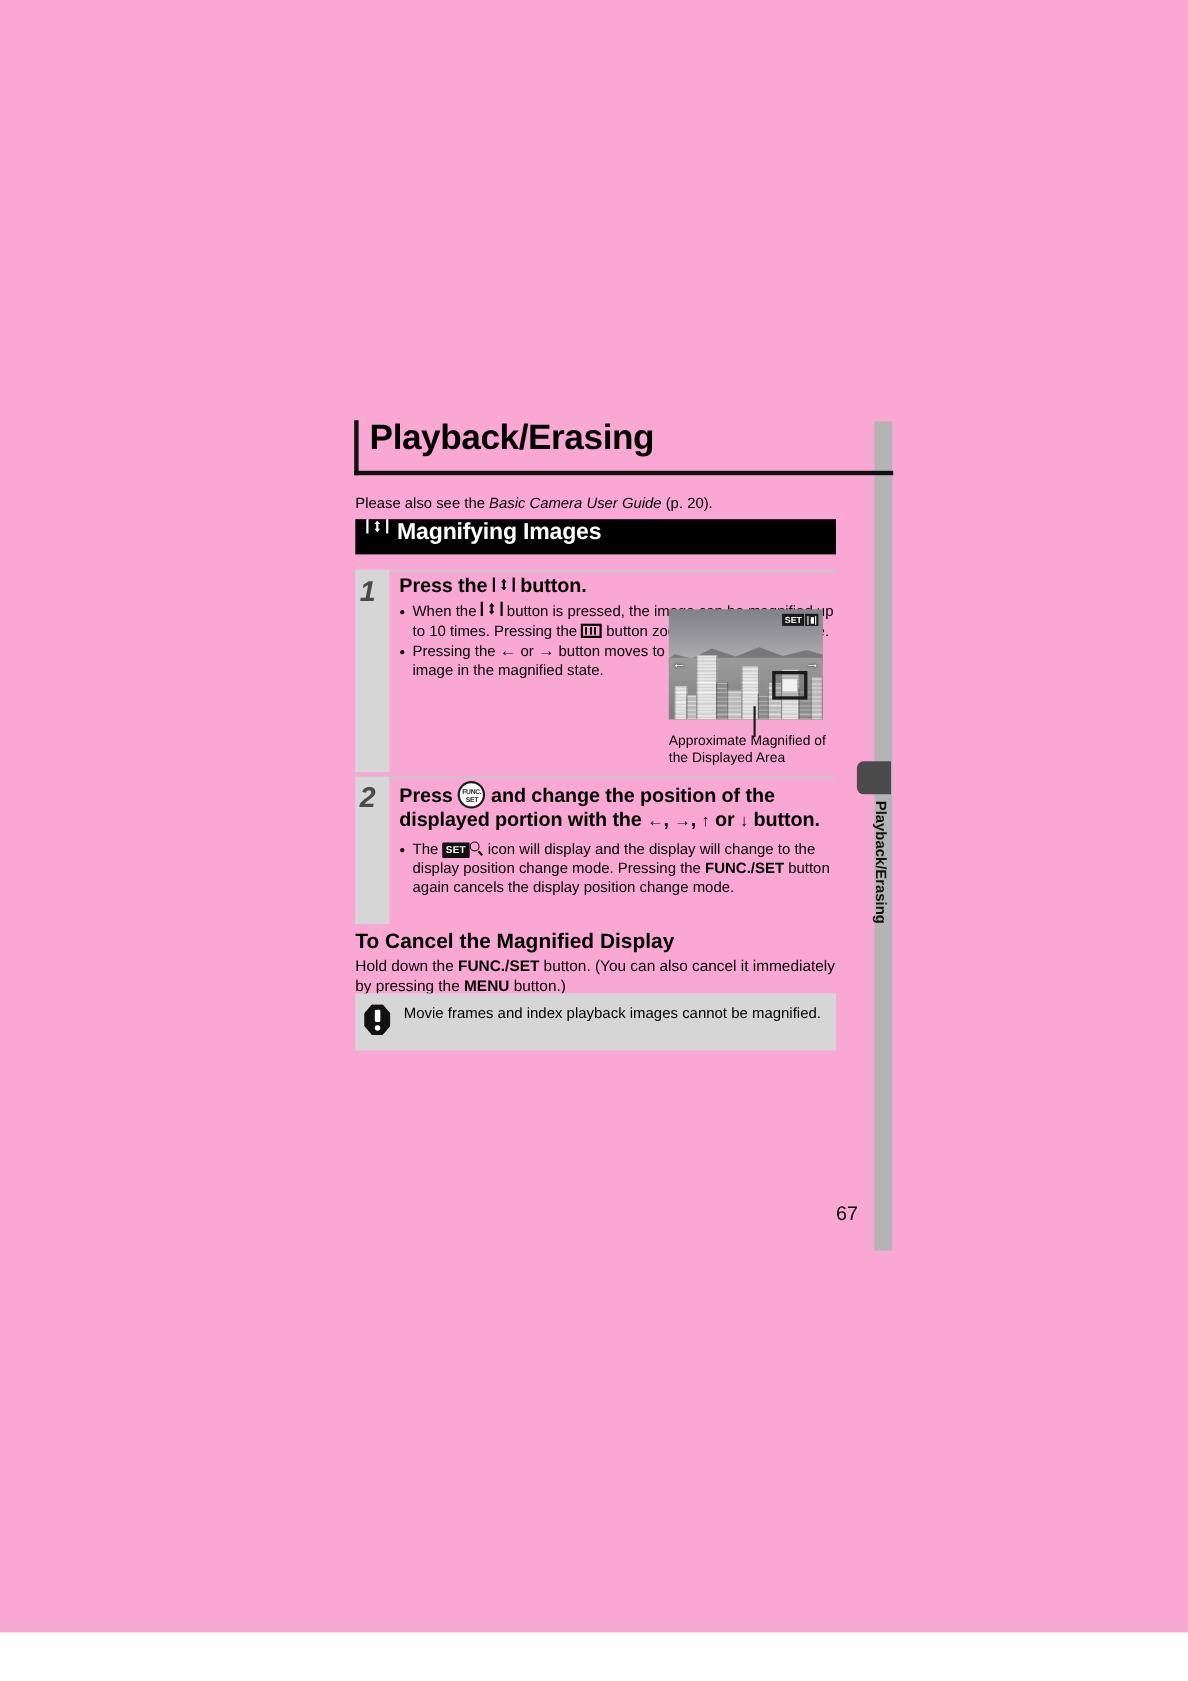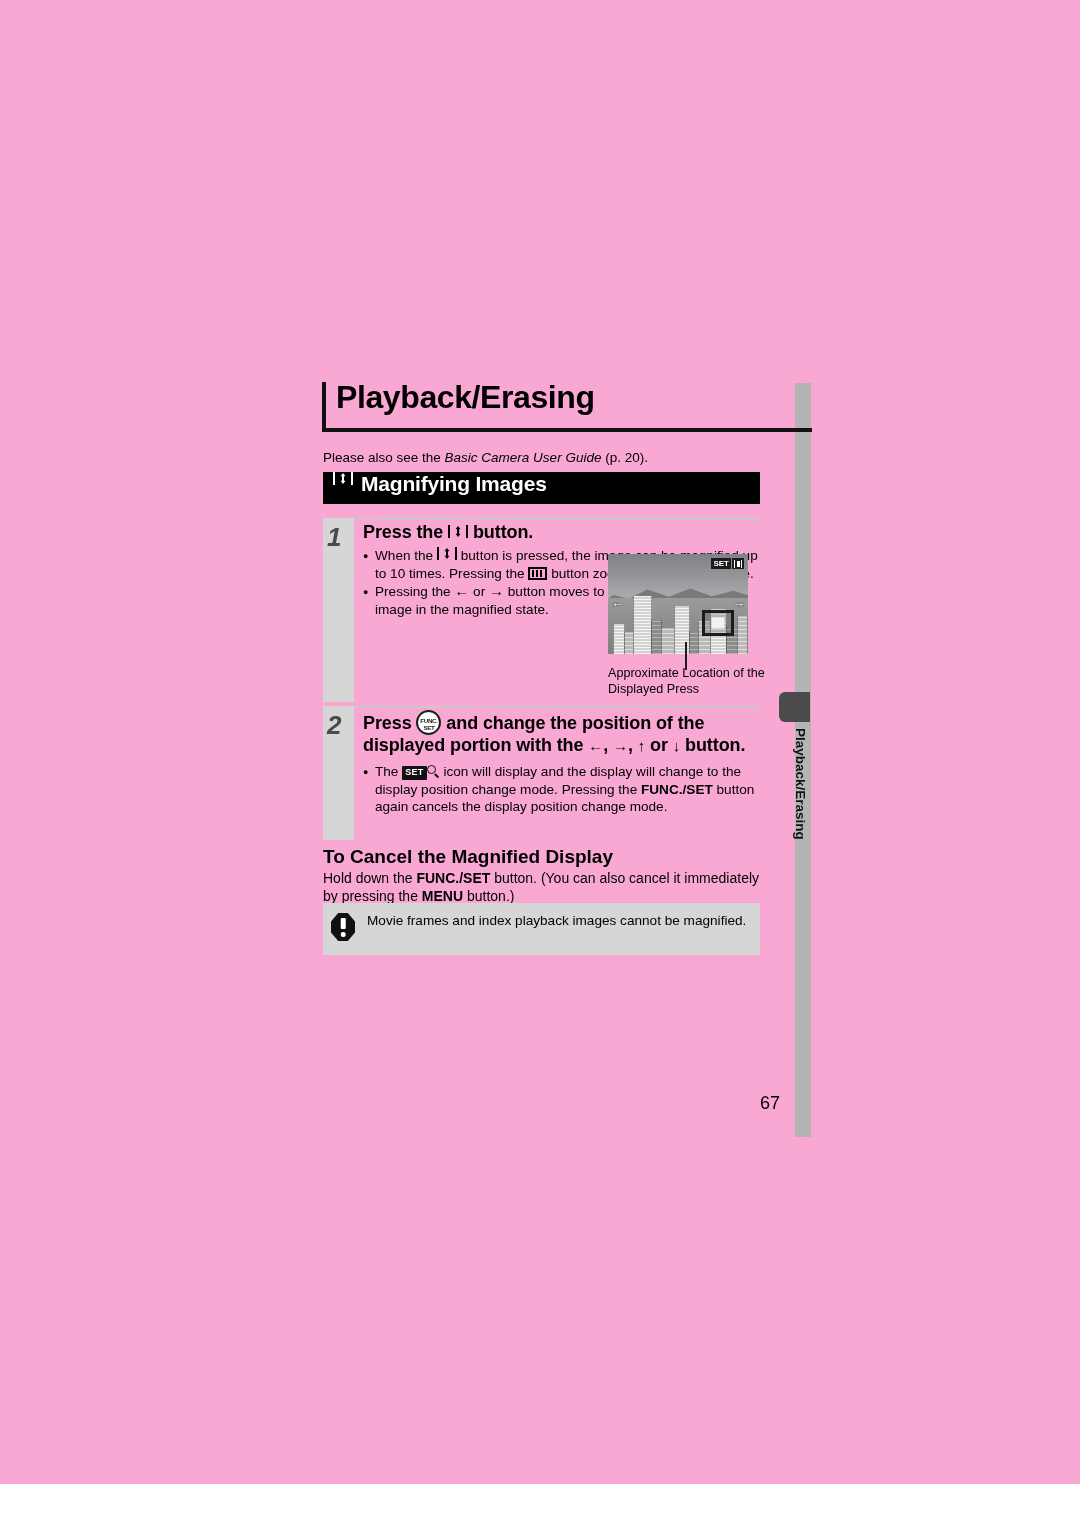--- a/index.html
+++ b/index.html
@@ -551,21 +551,21 @@
         <span class="b1">SET</span>
         <span class="b2"></span>
       </div>
 
       <div class="lcd-arrow l">←</div>
       <div class="lcd-arrow r">→</div>
 
       <div class="loc-box"></div>
     </div>
     <div class="leader"></div>
-    <div class="fig-caption">Approximate Location of the Displayed Press</div>
+    <div class="fig-caption">Approximate Magnified of the Displayed Area</div>
   </div>
 
   <div class="step" style="top:706px; height:134px;">
     <div class="step-rule"></div>
     <div class="step-numcol"></div>
     <div class="step-num">2</div>
     <div class="step-body">
       <div class="step-head"><span>Press </span><span class="icon-funcset"><span class="t1">FUNC.</span><span class="t2">SET</span></span><span> and change the position of the displayed portion with the </span><span class="arrow">←</span><span>, </span><span class="arrow">→</span><span>, </span><span class="arrow">↑</span><span> or </span><span class="arrow">↓</span><span> button.</span></div>
       <ul class="bullets" style="margin-top:6px;">
         <li><span>The </span><span class="icon-setbadge">SET</span><span class="icon-loupe"></span><span> icon will display and the display will change to the display position change mode. Pressing the </span><b>FUNC./SET</b><span> button again cancels the display position change mode.</span></li>

